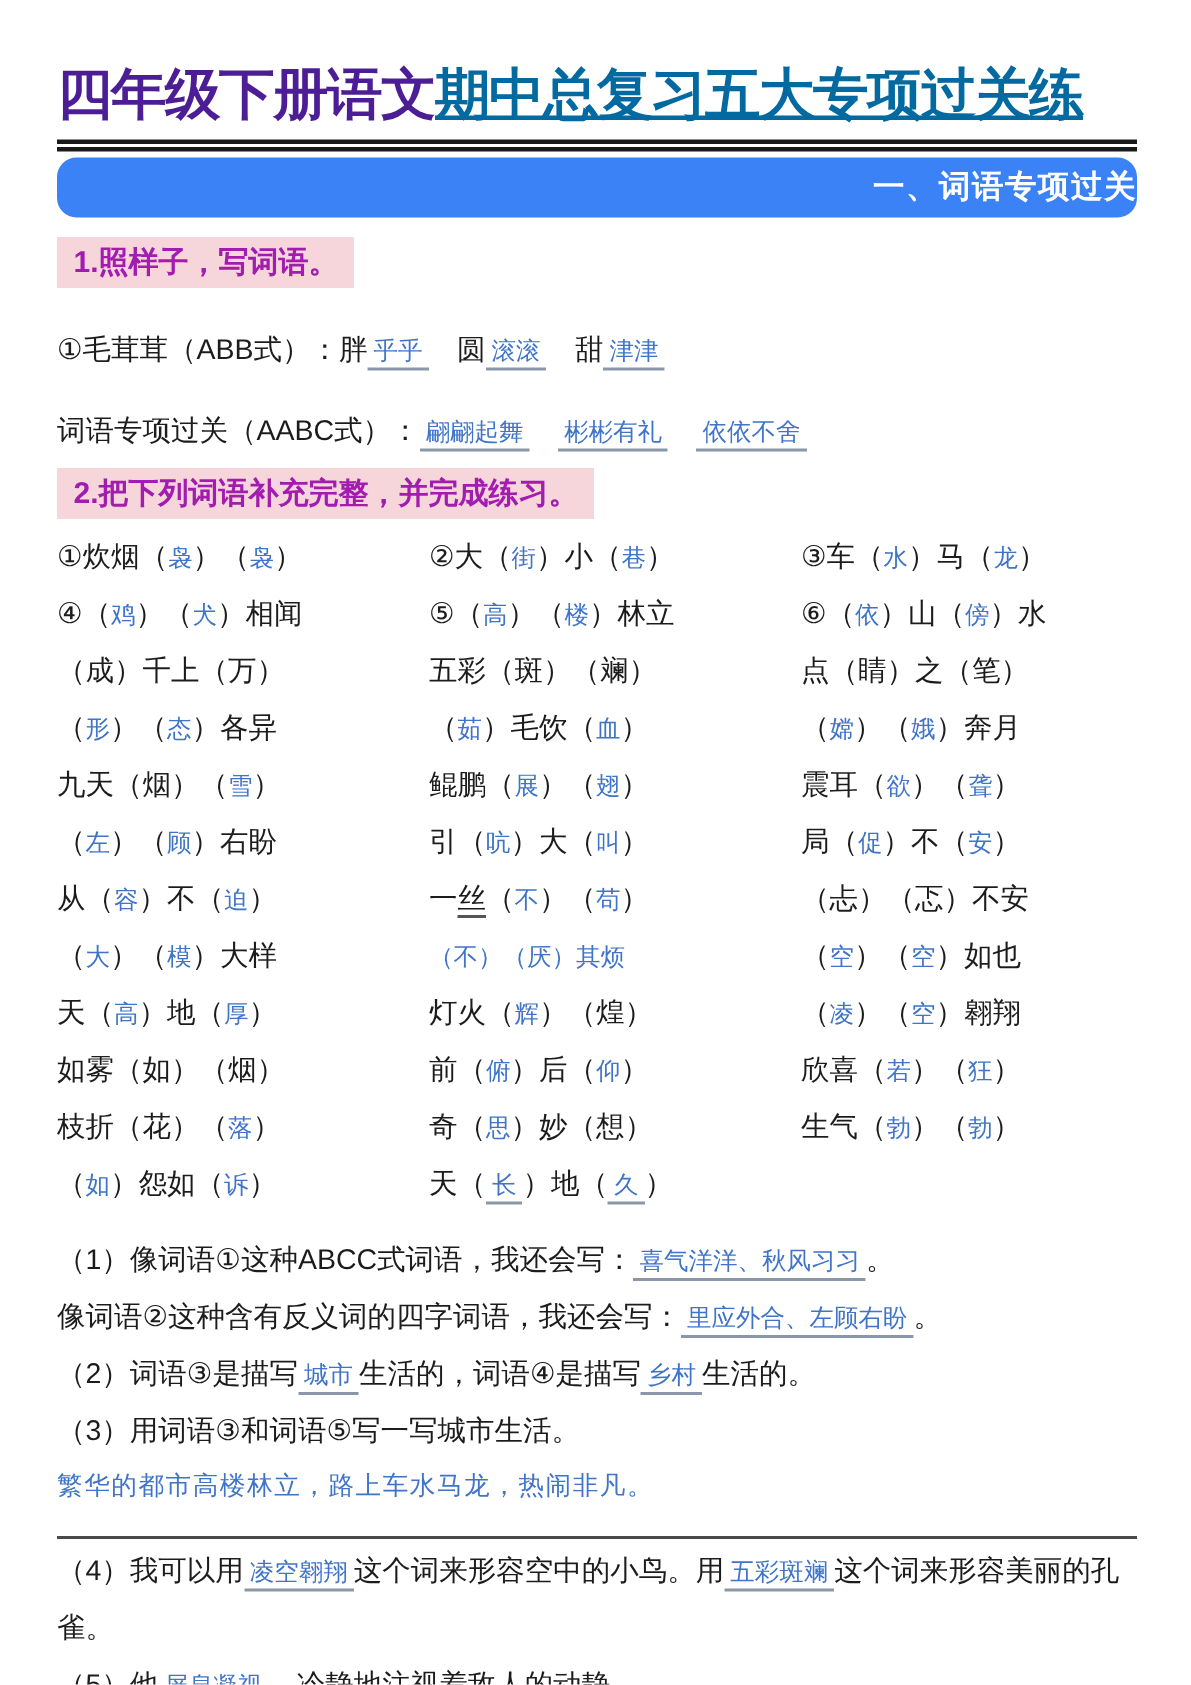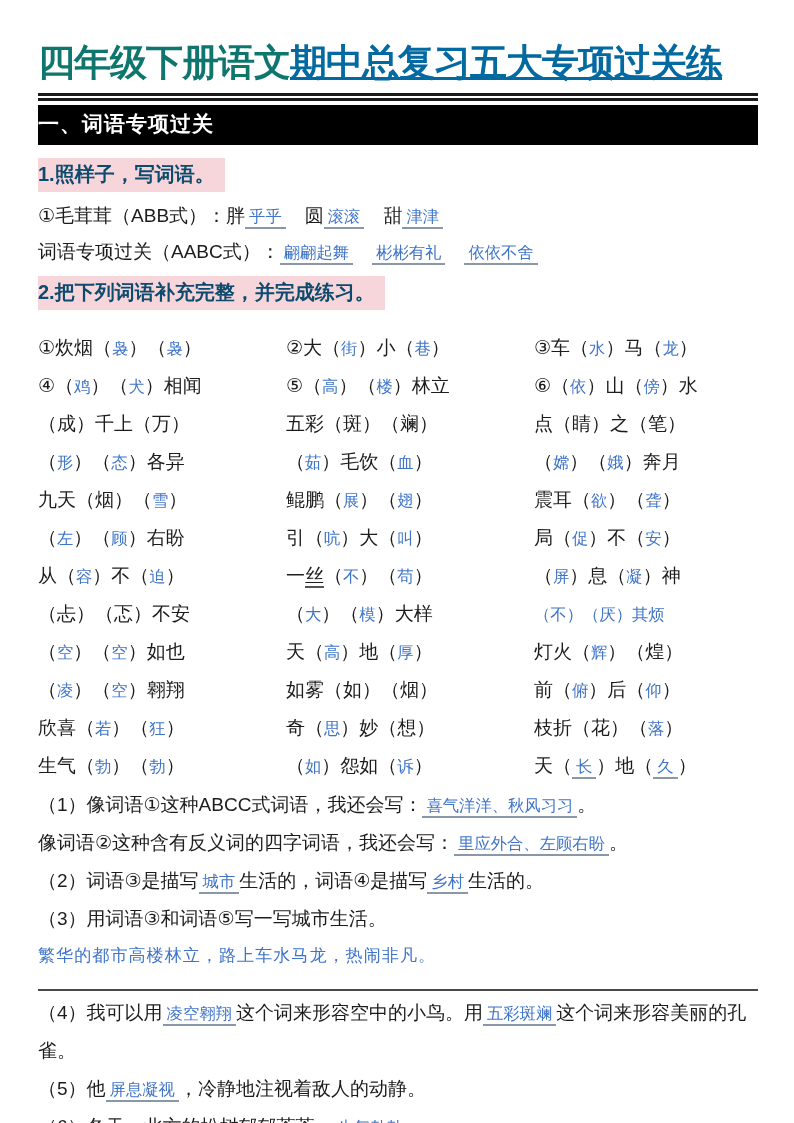--- a/index.html
+++ b/index.html
@@ -5,52 +5,52 @@
   * { box-sizing: border-box; }
   html, body { margin: 0; padding: 0; }
   body {
     width: 794px; height: 1123px; background: #ffffff;
     font-family: "Liberation Sans", "DejaVu Sans", sans-serif;
     color: #1c1c1c; overflow: hidden;
   }
   .page { padding: 40px 36px 0 38px; }
 
   .title { font-size: 37px; font-weight: 800; white-space: nowrap; letter-spacing: -1px; line-height: 46px; }
-  .title .t-black { color: #0f766e; }
+  .title .t-black { color: #4c1d95; }
   .title .t-red { color: #0369a1; text-decoration: underline; }
 
   .rule { margin-top: 7px; height: 8px; border-top: 3px solid #1a1a1a; border-bottom: 3px solid #1a1a1a; }
 
   .banner {
-    margin-top: 4px; background: #000000; color: #fff;
-    font-weight: 700; font-size: 21px; text-align: left;
-    padding: 5px 0 7px; letter-spacing: 1px;
+    margin-top: 4px; background: #3b82f6; color: #fff;
+    font-weight: 700; font-size: 21px; text-align: right;
+    padding: 5px 0 7px; letter-spacing: 1px; border-radius: 13px;
   }
 
   .h-pink {
-    display: inline-block; background: #f6d6da; color: #0c4a6e;
-    font-weight: 700; font-size: 20px; padding: 3px 10px 4px 0;
+    display: inline-block; background: #f6d6da; color: #a21caf;
+    font-weight: 700; font-size: 20px; padding: 3px 10px 4px 11px;
   }
   .h1-wrap { margin-top: 13px; }
   .h2-wrap { margin-top: 9px; }
 
-  .ex1-line { font-size: 19px; line-height: 24px; margin-top: 12px; white-space: nowrap; }
+  .ex1-line { font-size: 19px; line-height: 24px; margin-top: 30px; white-space: nowrap; }
 
   
   .sg-p  { color: #1c1c1c; }
   .sg-pu { color: #1c1c1c; border-bottom: 2px solid #555; }
   .sg-h  { color: #3f74c8; font-size: 0.86em; }
   .sg-hu { color: #3f74c8; font-size: 0.86em; border-bottom: 2px solid #8a97a8; padding: 0 4px 2px; }
   .sg-hb { color: #3f74c8; font-size: 0.9em; letter-spacing: 1px; }
 
   .grid {
     margin-top: 14px; display: grid;
     grid-template-columns: 248px 248px 224px;
   }
-  .cell { font-size: 19px; height: 38px; line-height: 48px; white-space: nowrap; overflow: visible; }
+  .cell { font-size: 19px; height: 38px; line-height: 24px; white-space: nowrap; overflow: visible; }
 
   .questions { margin-top: 6px; }
   .qline { font-size: 19px; line-height: 38px; }
   .answer-line { border-bottom: 2px solid #4a4a4a; line-height: 34px; padding-bottom: 16px; margin-bottom: 3px; }
 </style>
 </head>
 <body>
 
 <div class="page">
 
@@ -87,33 +87,32 @@
       <div class="cell"><span class="sg-p">（</span><span class="sg-h">茹</span><span class="sg-p">）毛饮（</span><span class="sg-h">血</span><span class="sg-p">）</span></div>
       <div class="cell"><span class="sg-p">（</span><span class="sg-h">嫦</span><span class="sg-p">）（</span><span class="sg-h">娥</span><span class="sg-p">）奔月</span></div>
       <div class="cell"><span class="sg-p">九天（烟）（</span><span class="sg-h">雪</span><span class="sg-p">）</span></div>
       <div class="cell"><span class="sg-p">鲲鹏（</span><span class="sg-h">展</span><span class="sg-p">）（</span><span class="sg-h">翅</span><span class="sg-p">）</span></div>
       <div class="cell"><span class="sg-p">震耳（</span><span class="sg-h">欲</span><span class="sg-p">）（</span><span class="sg-h">聋</span><span class="sg-p">）</span></div>
       <div class="cell"><span class="sg-p">（</span><span class="sg-h">左</span><span class="sg-p">）（</span><span class="sg-h">顾</span><span class="sg-p">）右盼</span></div>
       <div class="cell"><span class="sg-p">引（</span><span class="sg-h">吭</span><span class="sg-p">）大（</span><span class="sg-h">叫</span><span class="sg-p">）</span></div>
       <div class="cell"><span class="sg-p">局（</span><span class="sg-h">促</span><span class="sg-p">）不（</span><span class="sg-h">安</span><span class="sg-p">）</span></div>
       <div class="cell"><span class="sg-p">从（</span><span class="sg-h">容</span><span class="sg-p">）不（</span><span class="sg-h">迫</span><span class="sg-p">）</span></div>
       <div class="cell"><span class="sg-p">一</span><span class="sg-pu">丝</span><span class="sg-p">（</span><span class="sg-h">不</span><span class="sg-p">）（</span><span class="sg-h">苟</span><span class="sg-p">）</span></div>
-      <div class="cell"><span class="sg-p">（</span><span class="sg-h">屏</span><span class="sg-p">）息（</span><span class="sg-h">凝</span><span class="sg-p">）神</span></div>
       <div class="cell"><span class="sg-p">（忐）（忑）不安</span></div>
       <div class="cell"><span class="sg-p">（</span><span class="sg-h">大</span><span class="sg-p">）（</span><span class="sg-h">模</span><span class="sg-p">）大样</span></div>
       <div class="cell"><span class="sg-h">（不）（厌）其烦</span></div>
       <div class="cell"><span class="sg-p">（</span><span class="sg-h">空</span><span class="sg-p">）（</span><span class="sg-h">空</span><span class="sg-p">）如也</span></div>
       <div class="cell"><span class="sg-p">天（</span><span class="sg-h">高</span><span class="sg-p">）地（</span><span class="sg-h">厚</span><span class="sg-p">）</span></div>
       <div class="cell"><span class="sg-p">灯火（</span><span class="sg-h">辉</span><span class="sg-p">）（煌）</span></div>
       <div class="cell"><span class="sg-p">（</span><span class="sg-h">凌</span><span class="sg-p">）（</span><span class="sg-h">空</span><span class="sg-p">）翱翔</span></div>
       <div class="cell"><span class="sg-p">如雾（如）（烟）</span></div>
       <div class="cell"><span class="sg-p">前（</span><span class="sg-h">俯</span><span class="sg-p">）后（</span><span class="sg-h">仰</span><span class="sg-p">）</span></div>
       <div class="cell"><span class="sg-p">欣喜（</span><span class="sg-h">若</span><span class="sg-p">）（</span><span class="sg-h">狂</span><span class="sg-p">）</span></div>
+      <div class="cell"><span class="sg-p">枝折（花）（</span><span class="sg-h">落</span><span class="sg-p">）</span></div>
       <div class="cell"><span class="sg-p">奇（</span><span class="sg-h">思</span><span class="sg-p">）妙（想）</span></div>
-      <div class="cell"><span class="sg-p">枝折（花）（</span><span class="sg-h">落</span><span class="sg-p">）</span></div>
       <div class="cell"><span class="sg-p">生气（</span><span class="sg-h">勃</span><span class="sg-p">）（</span><span class="sg-h">勃</span><span class="sg-p">）</span></div>
       <div class="cell"><span class="sg-p">（</span><span class="sg-h">如</span><span class="sg-p">）怨如（</span><span class="sg-h">诉</span><span class="sg-p">）</span></div>
       <div class="cell"><span class="sg-p">天（</span><span class="sg-hu">长</span><span class="sg-p">）地（</span><span class="sg-hu">久</span><span class="sg-p">）</span></div>
     </div>
 
   <div class="questions">
       <div class="qline"><span class="sg-p">（1）像词语①这种ABCC式词语，我还会写：</span><span class="sg-hu">喜气洋洋、秋风习习</span><span class="sg-p">。</span></div>
       <div class="qline"><span class="sg-p">像词语②这种含有反义词的四字词语，我还会写：</span><span class="sg-hu">里应外合、左顾右盼</span><span class="sg-p">。</span></div>
       <div class="qline"><span class="sg-p">（2）词语③是描写</span><span class="sg-hu">城市</span><span class="sg-p">生活的，词语④是描写</span><span class="sg-hu">乡村</span><span class="sg-p">生活的。</span></div>
       <div class="qline"><span class="sg-p">（3）用词语③和词语⑤写一写城市生活。</span></div>

